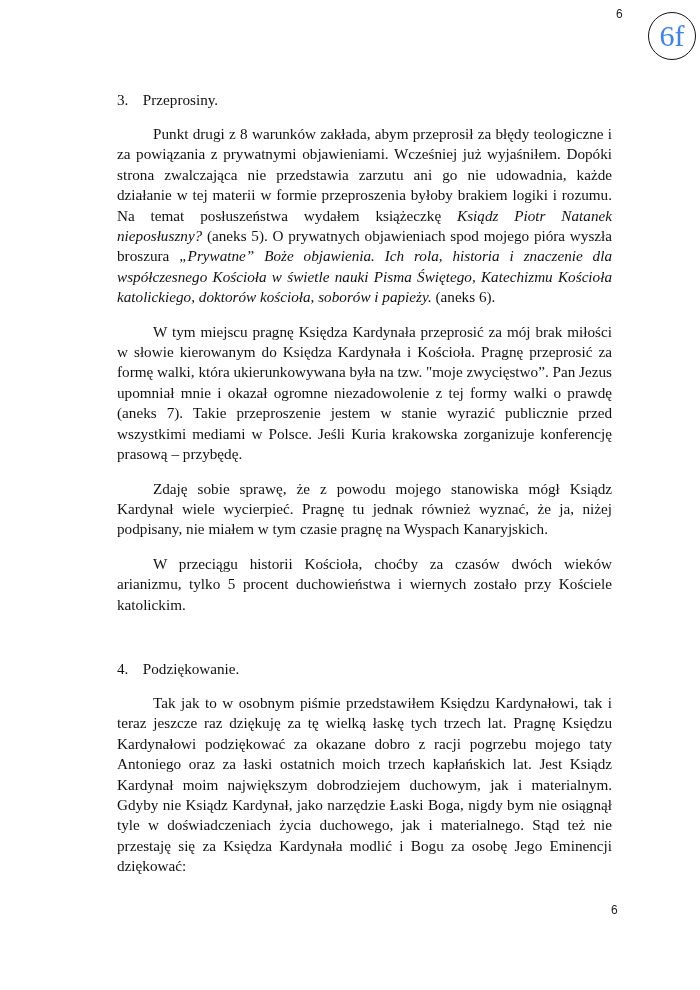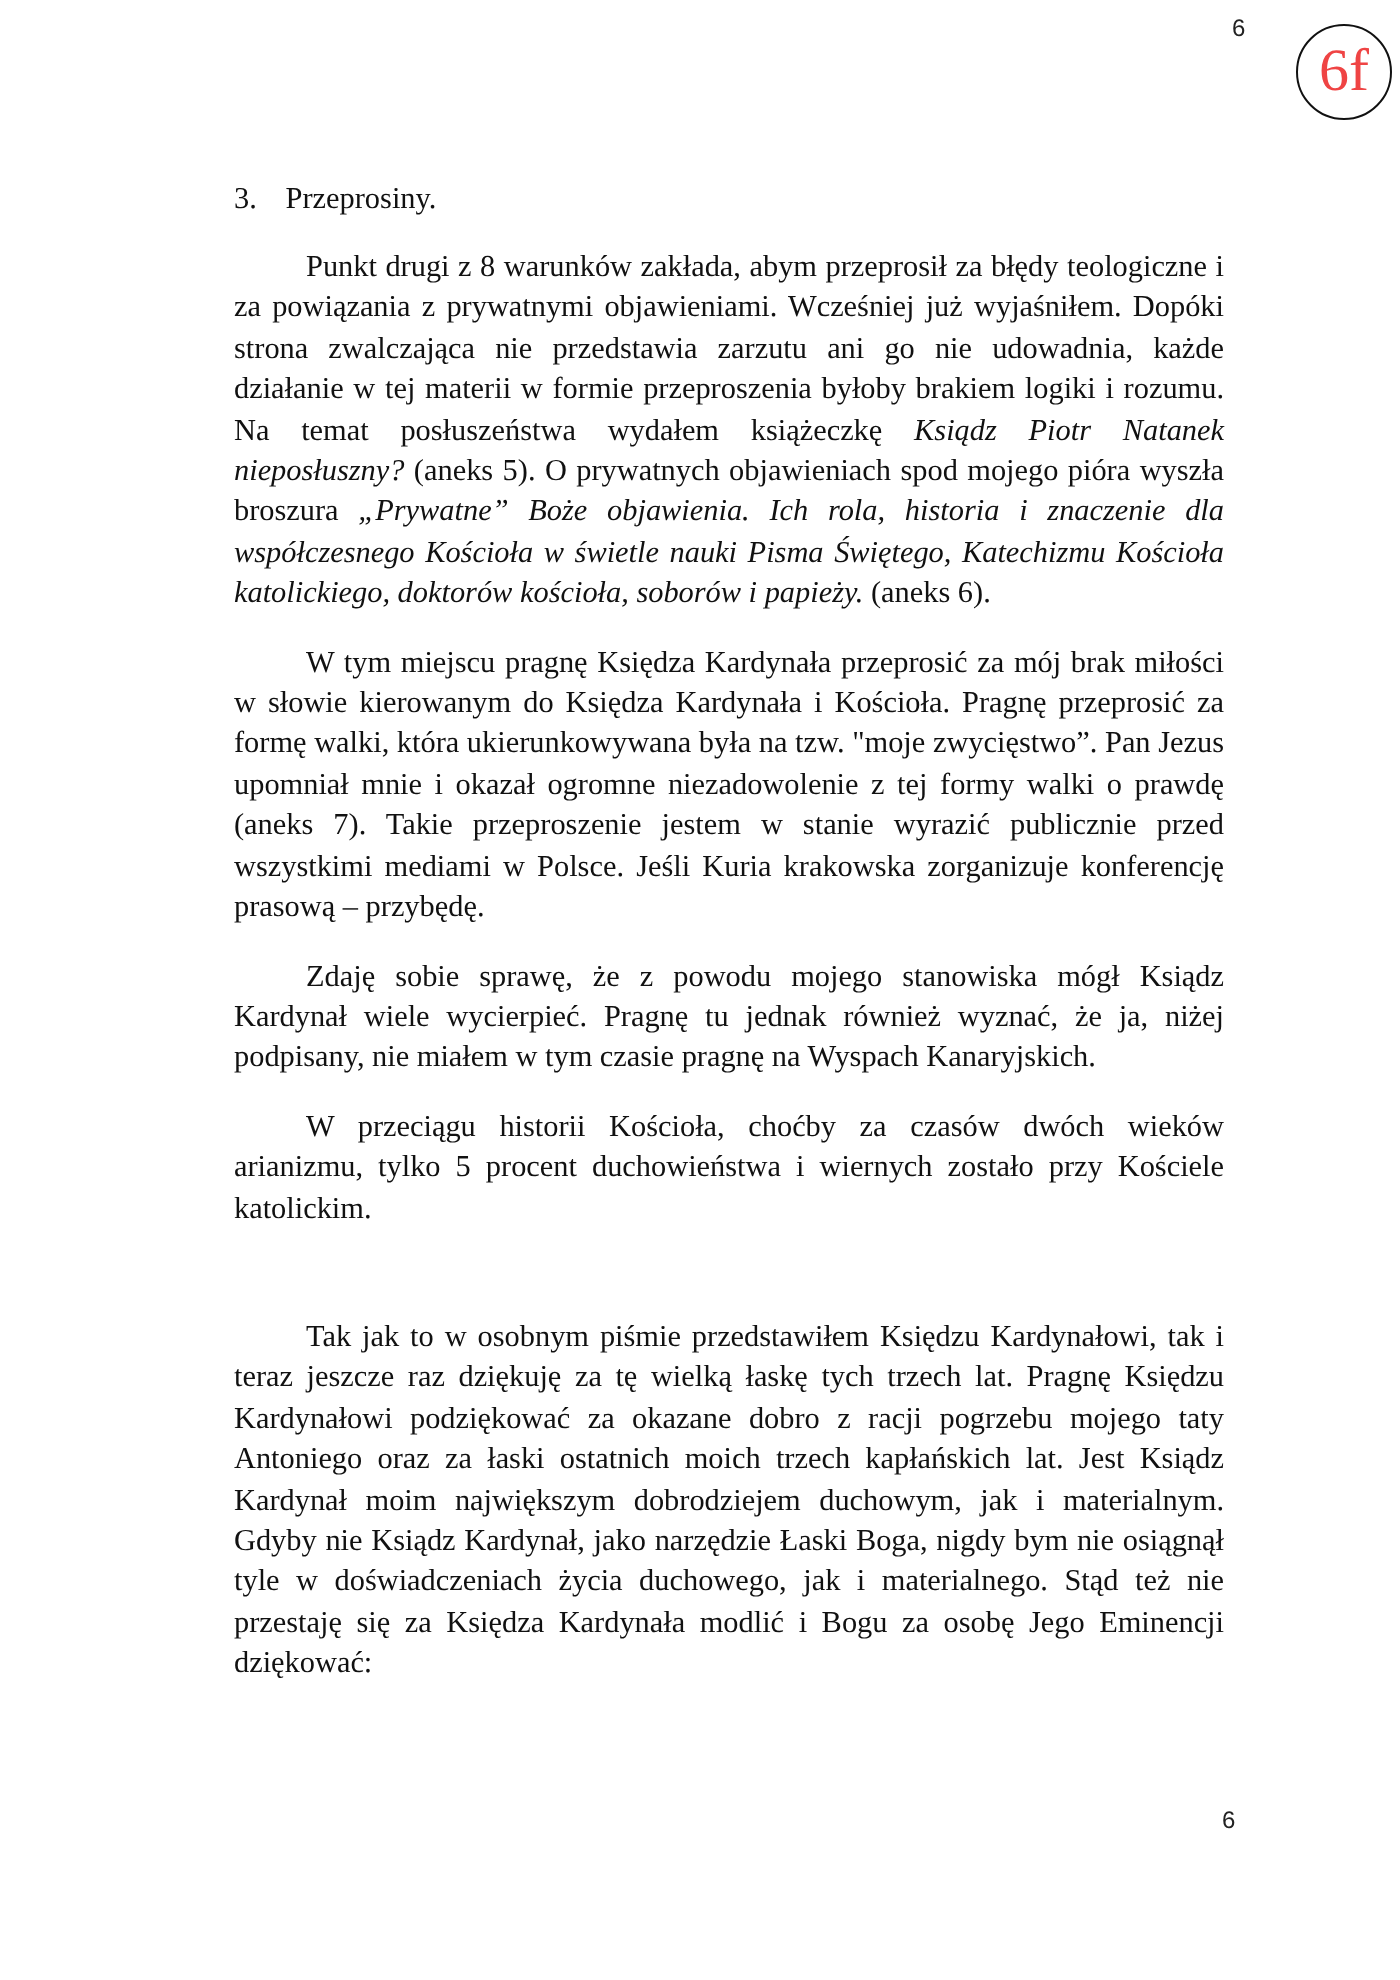--- a/index.html
+++ b/index.html
@@ -8,31 +8,31 @@
     font-family: "Liberation Serif", "DejaVu Serif", serif; color: #111;
   }
   .page-num-top {
     position: absolute; left: 616px; top: 7px;
     font-family: "Liberation Sans", sans-serif; font-size: 12px; color: #222;
   }
   .stamp {
     position: absolute; left: 648px; top: 12px; width: 46px; height: 46px;
     border: 1.3px solid #111; border-radius: 50%;
     display: flex; align-items: center; justify-content: center;
-    font-family: "Liberation Serif", serif; font-size: 30px; line-height: 1; color: #ef4444;
+    font-family: "Liberation Serif", serif; font-size: 30px; line-height: 1; color: #3b82f6;
   }
   .content {
     position: absolute; left: 117px; top: 90px; width: 495px;
     font-size: 15.2px; line-height: 20.4px;
   }
   h2 {
     font-size: 15.2px; font-weight: normal; margin: 0 0 14px 0; line-height: 20px;
   }
   h2 .num { display: inline-block; width: 22px; }
-  p { margin: 0 0 14px 0; text-align: justify; text-indent: 36px; }
+  p { margin: 11px 0 14px 0; text-align: justify; text-indent: 36px; }
   .gap { height: 30px; }
   .page-num-bottom {
     position: absolute; left: 611px; top: 903px;
     font-family: "Liberation Sans", sans-serif; font-size: 12px; color: #222;
   }
 </style>
 </head>
 <body>
 
 <div class="page-num-top">6</div>
@@ -46,17 +46,18 @@
     <h2><span class="num">3.</span> <span>Przeprosiny.</span></h2>
     <p><span>Punkt drugi z 8 warunków zakłada, abym przeprosił za błędy teologiczne i za powiązania z prywatnymi objawieniami. Wcześniej już wyjaśniłem. Dopóki strona zwalczająca nie przedstawia zarzutu ani go nie udowadnia, każde działanie w tej materii w formie przeproszenia byłoby brakiem logiki i rozumu. Na  temat posłuszeństwa wydałem książeczkę </span><i>Ksiądz Piotr Natanek nieposłuszny?</i><span> (aneks 5). O prywatnych objawieniach spod mojego pióra wyszła broszura </span><i>„Prywatne” Boże objawienia. Ich rola, historia i znaczenie dla współczesnego Kościoła w świetle nauki Pisma Świętego, Katechizmu Kościoła katolickiego, doktorów kościoła, soborów i papieży.</i><span> (aneks 6).</span></p>
     <p>W tym miejscu pragnę Księdza Kardynała przeprosić za mój brak miłości w słowie kierowanym do Księdza Kardynała i Kościoła. Pragnę przeprosić za formę walki, która ukierunkowywana była na tzw. "moje zwycięstwo”. Pan Jezus upomniał mnie i okazał ogromne niezadowolenie z tej formy walki o prawdę (aneks 7). Takie przeproszenie jestem w stanie wyrazić publicznie przed wszystkimi mediami w Polsce. Jeśli Kuria krakowska zorganizuje konferencję prasową – przybędę.</p>
     <p>Zdaję sobie sprawę, że z powodu mojego stanowiska mógł Ksiądz Kardynał wiele wycierpieć. Pragnę tu jednak również wyznać, że ja, niżej podpisany, nie miałem w tym czasie pragnę na Wyspach Kanaryjskich.</p>
     <p>W przeciągu historii Kościoła, choćby za czasów dwóch wieków arianizmu, tylko 5 procent duchowieństwa i wiernych zostało przy Kościele katolickim.</p>
   </section>
 
   <div class="gap"></div>
 
   <section>
+    <h2><span class="num">4.</span> <span>Podziękowanie.</span></h2>
     <p>Tak jak to w osobnym piśmie przedstawiłem Księdzu Kardynałowi, tak i teraz jeszcze raz dziękuję za tę wielką łaskę tych trzech lat. Pragnę Księdzu Kardynałowi podziękować za okazane dobro z racji pogrzebu mojego taty Antoniego oraz za łaski ostatnich moich trzech kapłańskich lat. Jest Ksiądz Kardynał moim największym dobrodziejem duchowym, jak i materialnym. Gdyby nie Ksiądz Kardynał, jako narzędzie Łaski Boga, nigdy bym nie osiągnął tyle w doświadczeniach życia duchowego, jak i materialnego. Stąd też nie przestaję się za Księdza Kardynała modlić i Bogu za osobę Jego Eminencji dziękować:</p>
   </section>
 </div>
 
 <div class="page-num-bottom">6</div>
 
 </body></html>

